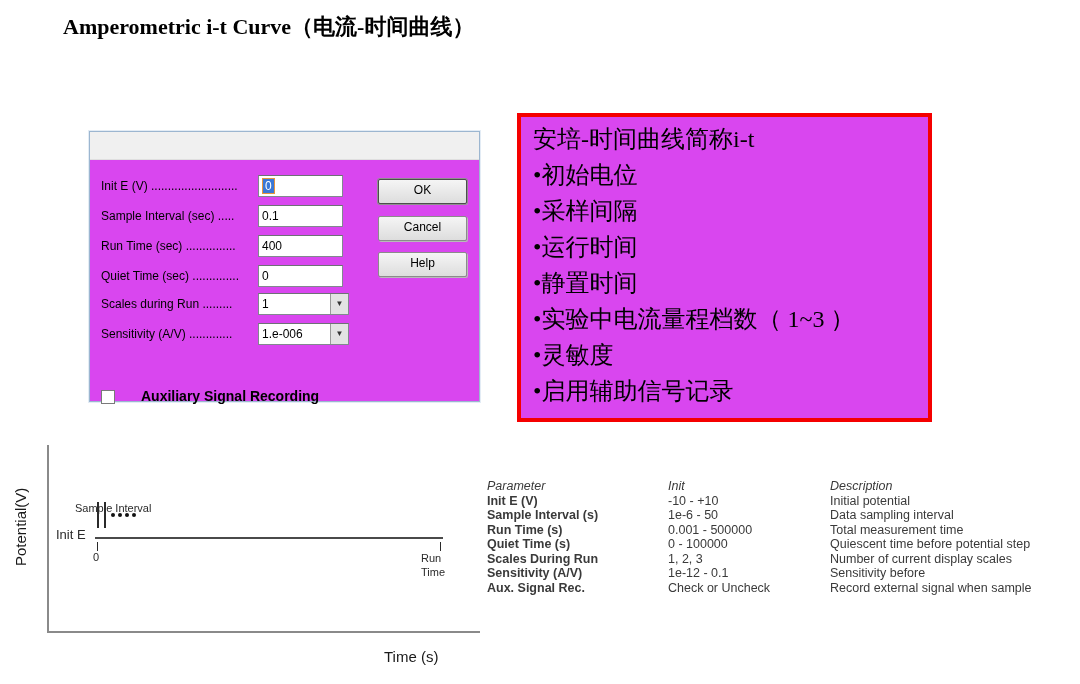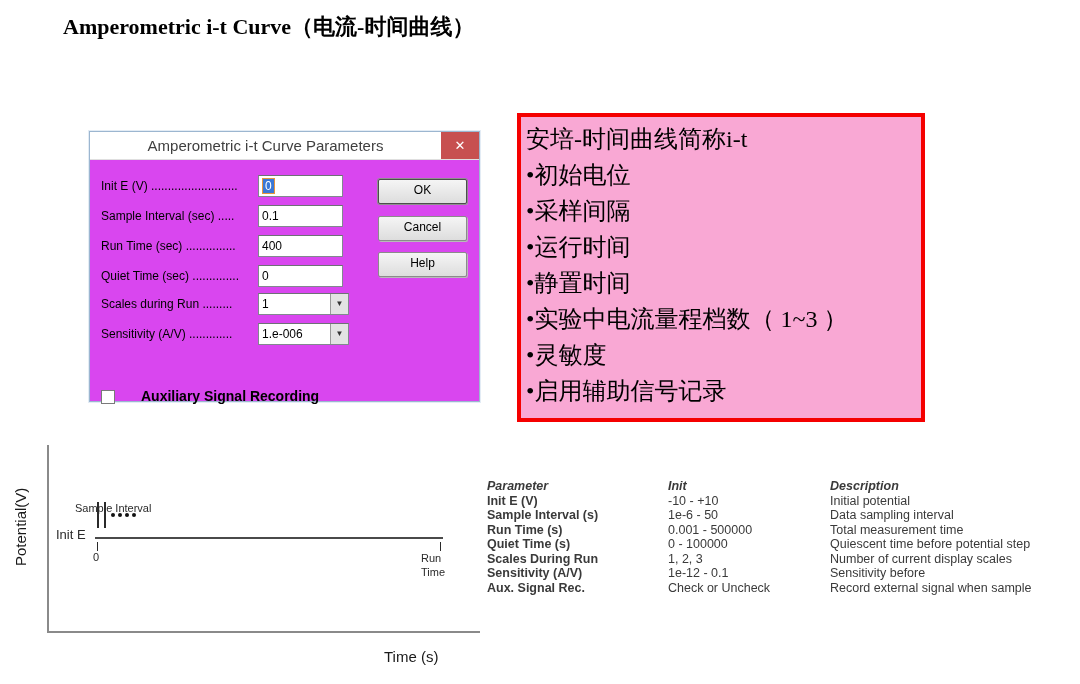--- a/index.html
+++ b/index.html
@@ -28,54 +28,50 @@
                border-left:1px solid #9a9a9a;text-align:center;font-size:8px;line-height:20px;color:#333;cursor:pointer;}
   .dlg-btn{position:absolute;left:288px;width:87px;height:23px;background:linear-gradient(#f5f5f5,#dddddd);
            border:1px solid #8b8b8b;border-radius:2px;font-size:12px;text-align:center;line-height:21px;
            color:#000;cursor:pointer;box-shadow:1px 1px 0 #b9b9b9;}
   .dlg-btn.default{border:1px solid #4d4d4d;box-shadow:0 0 0 1px #8f8f8f,1px 1px 0 #b9b9b9;}
   .chk-row{position:absolute;left:11px;top:228px;height:16px;}
   .chk-box{position:absolute;left:0;top:2px;width:12px;height:12px;background:#fff;border:1px solid #7a7a7a;cursor:pointer;}
   .chk-label{position:absolute;left:40px;top:0;height:16px;line-height:16px;font-size:14px;white-space:nowrap;color:#000;font-weight:bold;}
   
   .note-box{position:absolute;left:517px;top:113px;width:395px;height:297px;border:4px solid #f50000;
-            background:#f9a8d4;padding:4px 0 0 5px;}
+            background:#d946ef;padding:4px 0 0 12px;}
   .note-line{font-family:"Liberation Serif","DejaVu Serif",serif;font-size:24px;line-height:36px;color:#000;white-space:nowrap;}
   
   .wf-yaxis{position:absolute;left:47px;top:445px;width:2px;height:188px;background:#8a8a8a;}
   .wf-xaxis{position:absolute;left:47px;top:631px;width:433px;height:2px;background:#8a8a8a;}
   .wf-ylabel{position:absolute;left:12px;top:566px;transform:rotate(-90deg);transform-origin:0 0;
              font-size:15px;color:#1a1a1a;white-space:nowrap;}
   .wf-xlabel{position:absolute;left:384px;top:648px;font-size:15px;color:#1a1a1a;}
   .wf-si-label{position:absolute;left:75px;top:480px;font-size:11px;color:#2a2a2a;margin-top:22px;}
   .wf-tick-v{position:absolute;width:1.5px;background:#2a2a2a;}
   .wf-dot{position:absolute;width:4px;height:4px;border-radius:50%;background:#111;}
   .wf-inite{position:absolute;left:56px;top:527px;font-size:13px;color:#2a2a2a;}
   .wf-step{position:absolute;left:95px;top:537px;width:348px;height:1.5px;background:#4a4a4a;}
   .wf-zero{position:absolute;left:93px;top:551px;font-size:11px;color:#2a2a2a;}
   .wf-runtime{position:absolute;left:421px;top:551px;font-size:11px;color:#2a2a2a;white-space:pre-line;line-height:14px;}
   
   .ptable{position:absolute;left:487px;top:479px;display:grid;grid-template-columns:181px 162px auto;
           font-size:12.5px;line-height:14.5px;color:#3a3a3a;}
-  .ptable .hdr{font-weight:bold;font-style:italic;}
+  .ptable .hdr{font-weight:normal;font-style:italic;}
   .ptable .pname{font-weight:bold;white-space:nowrap;}
   .ptable .pval{white-space:nowrap;}
 </style>
 </head>
 <body>
 
 <div id="slide">
 
   <div class="slide-title">Amperometric i-t Curve（电流-时间曲线）</div>
 
   <div class="dialog">
-    <div class="titlebar">
-      <div class="titlebar-text">Amperometric i-t Curve Parameters</div>
-      <div class="close-btn">✕</div>
-    </div>
     <div class="dlg-body">
 
       <div class="dlg-row" style="top:15px;">
         <span class="dlg-label">Init E (V) ..........................</span>
         <div class="dlg-input"><span class="sel-char">0</span></div>
       </div>
 
       <div class="dlg-row" style="top:45px;">
         <span class="dlg-label">Sample Interval (sec) .....</span>
         <div class="dlg-input">0.1</div>

